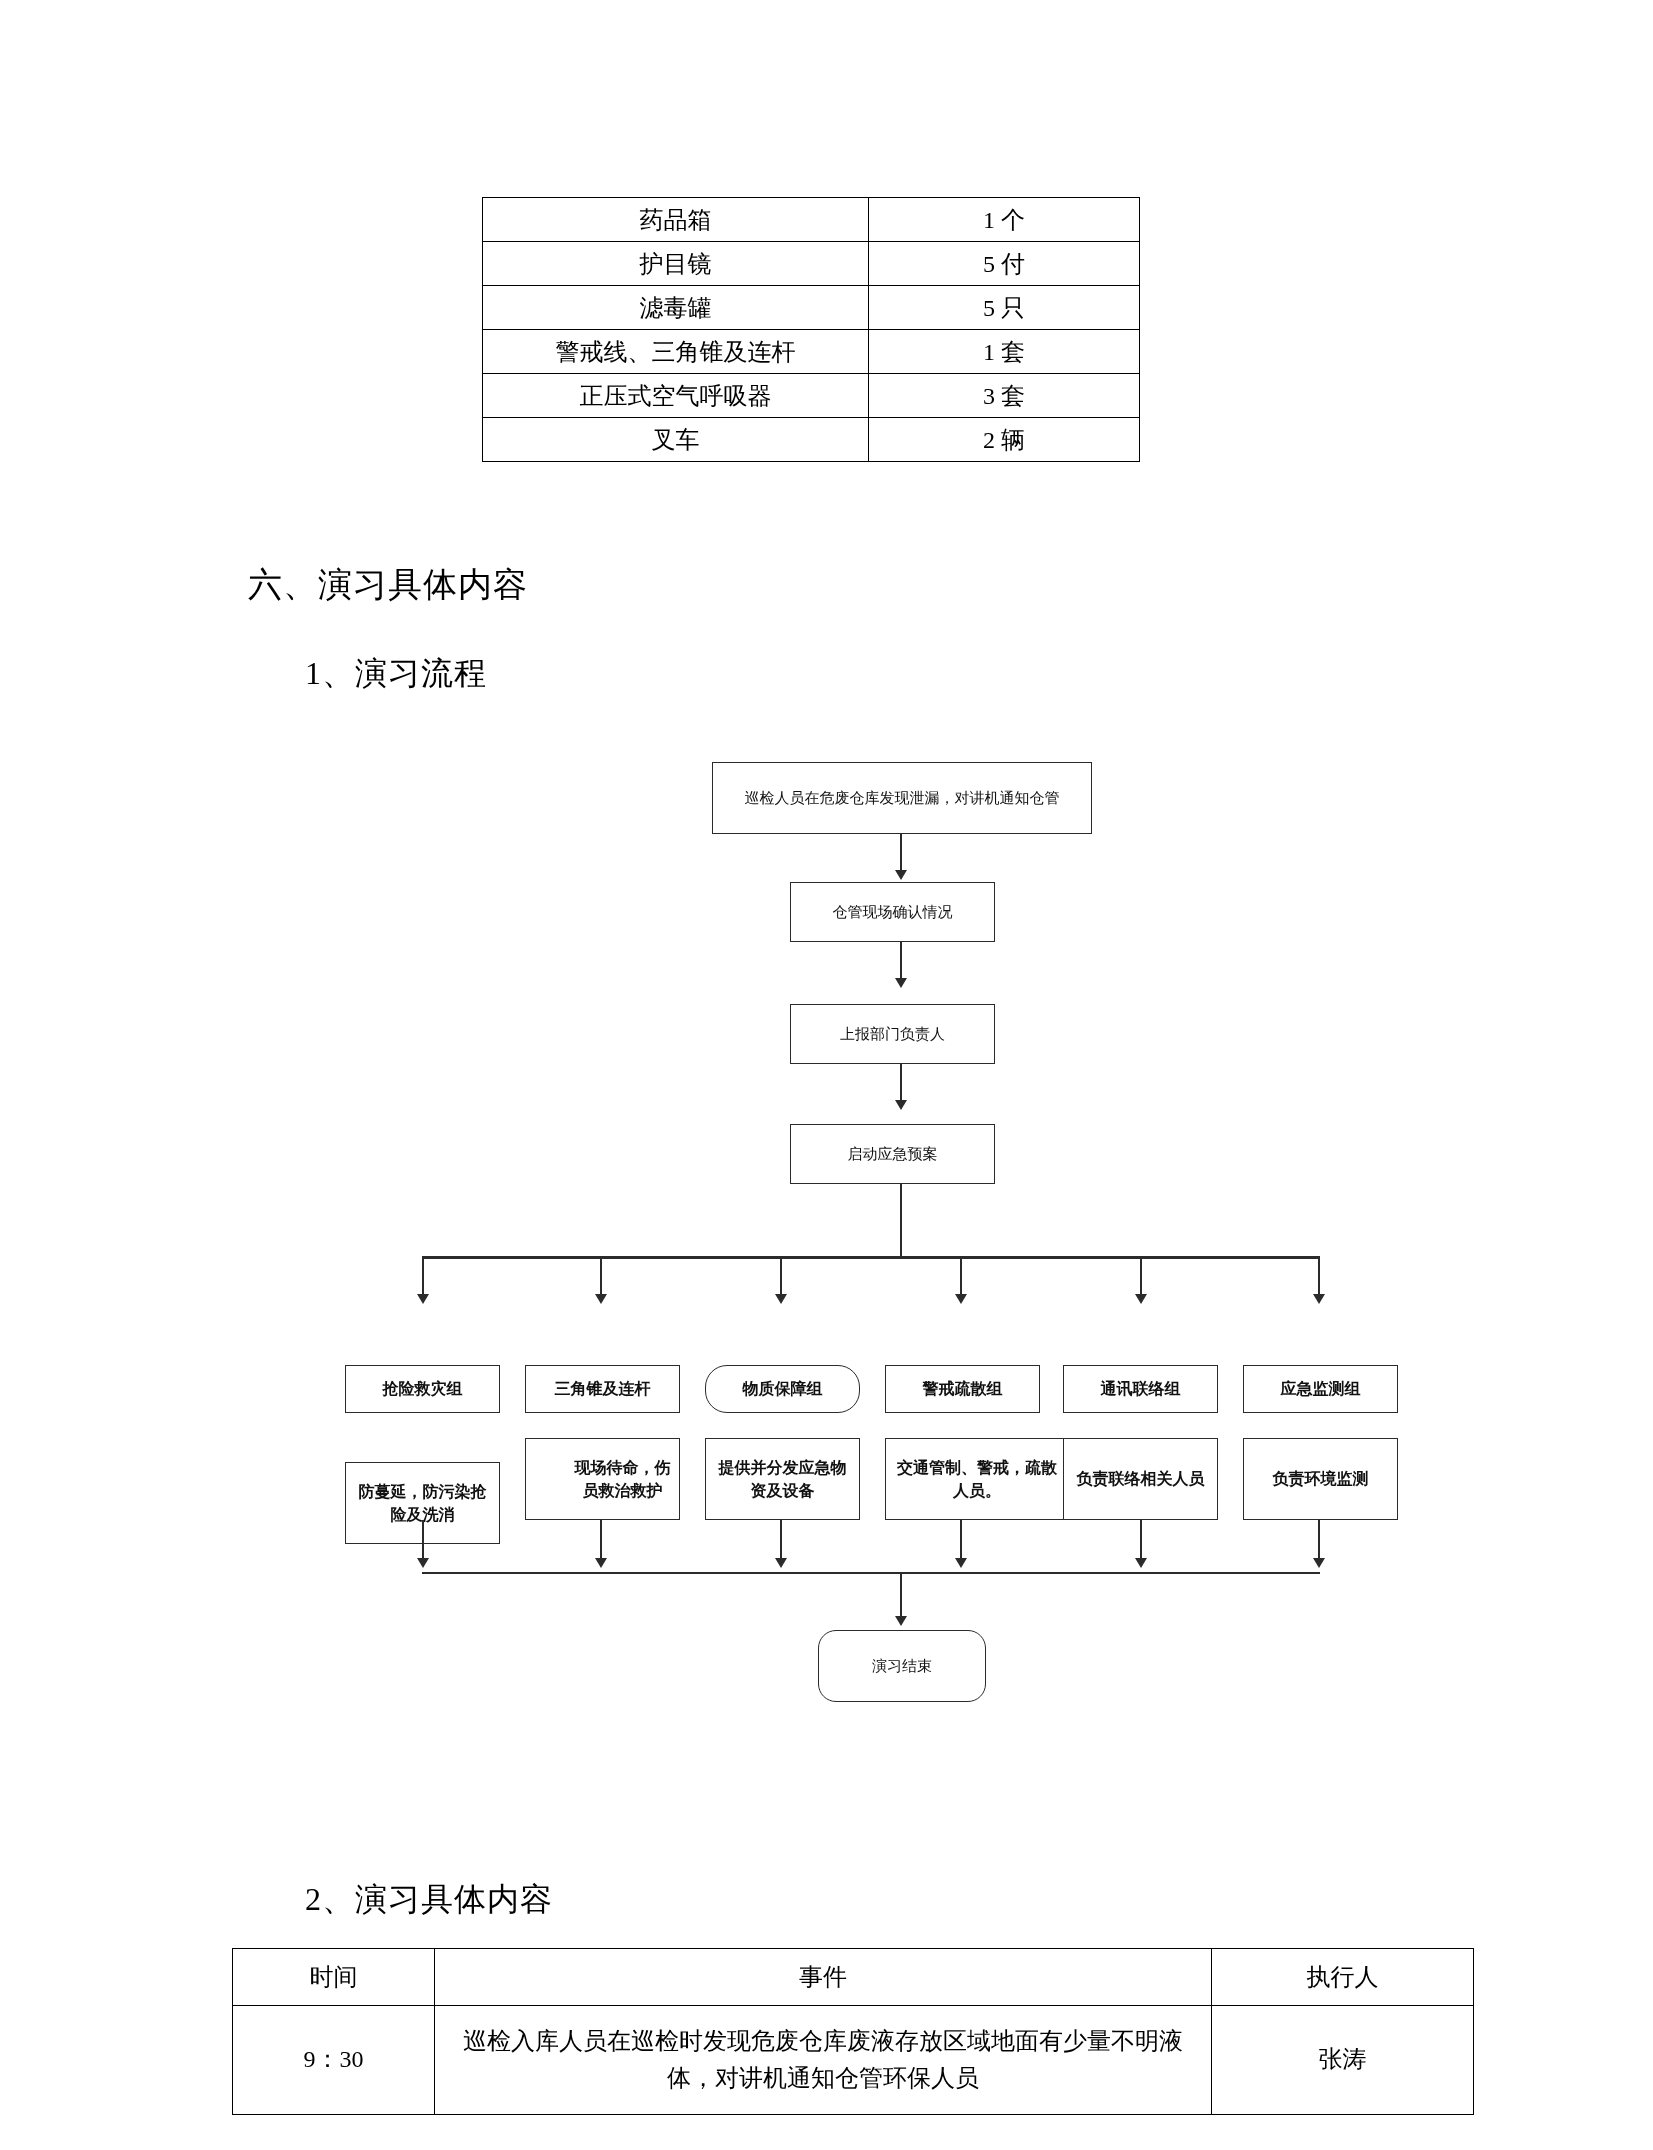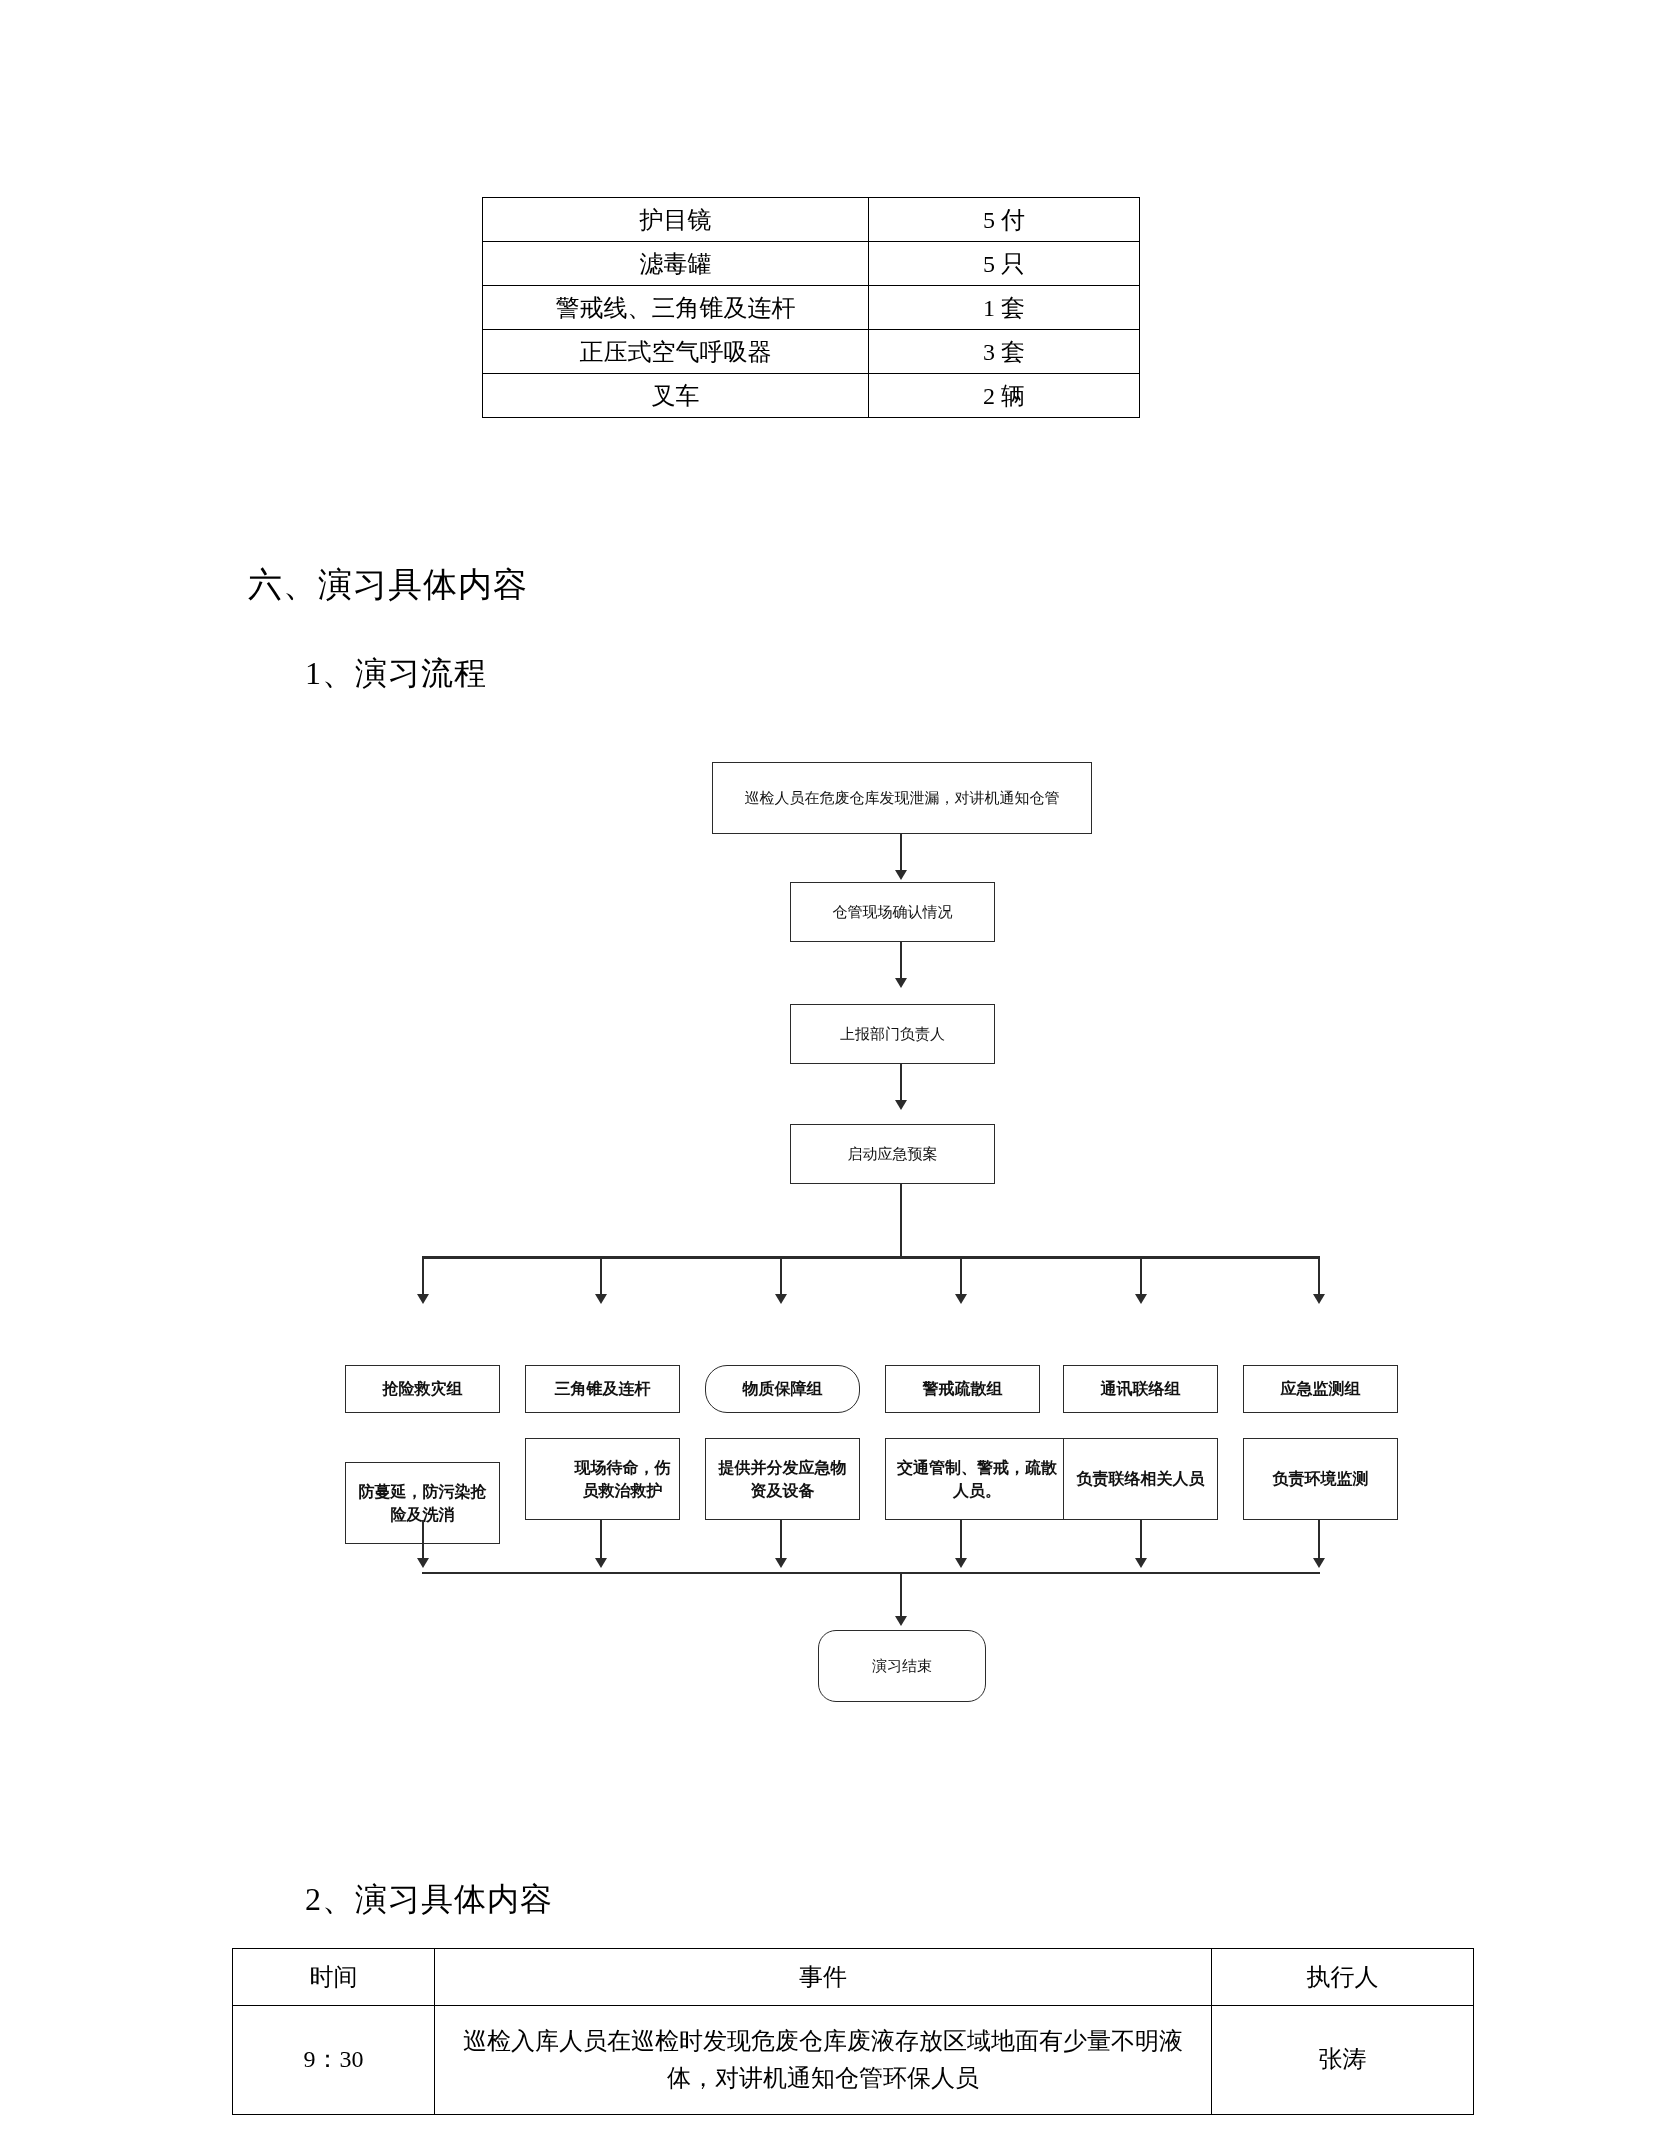--- a/index.html
+++ b/index.html
@@ -119,20 +119,24 @@
   .content-table tr.row td { height: 96px; line-height: 1.55; }
 </style>
 </head>
 <body>
 
 <div class="page">
 
   <table class="equip-table">
     <tbody>
       <tr>
+        <td class="name">药品箱</td>
+        <td class="qty">1 个</td>
+      </tr>
+      <tr>
         <td class="name">护目镜</td>
         <td class="qty">5 付</td>
       </tr>
       <tr>
         <td class="name">滤毒罐</td>
         <td class="qty">5 只</td>
       </tr>
       <tr>
         <td class="name">警戒线、三角锥及连杆</td>
         <td class="qty">1 套</td>

